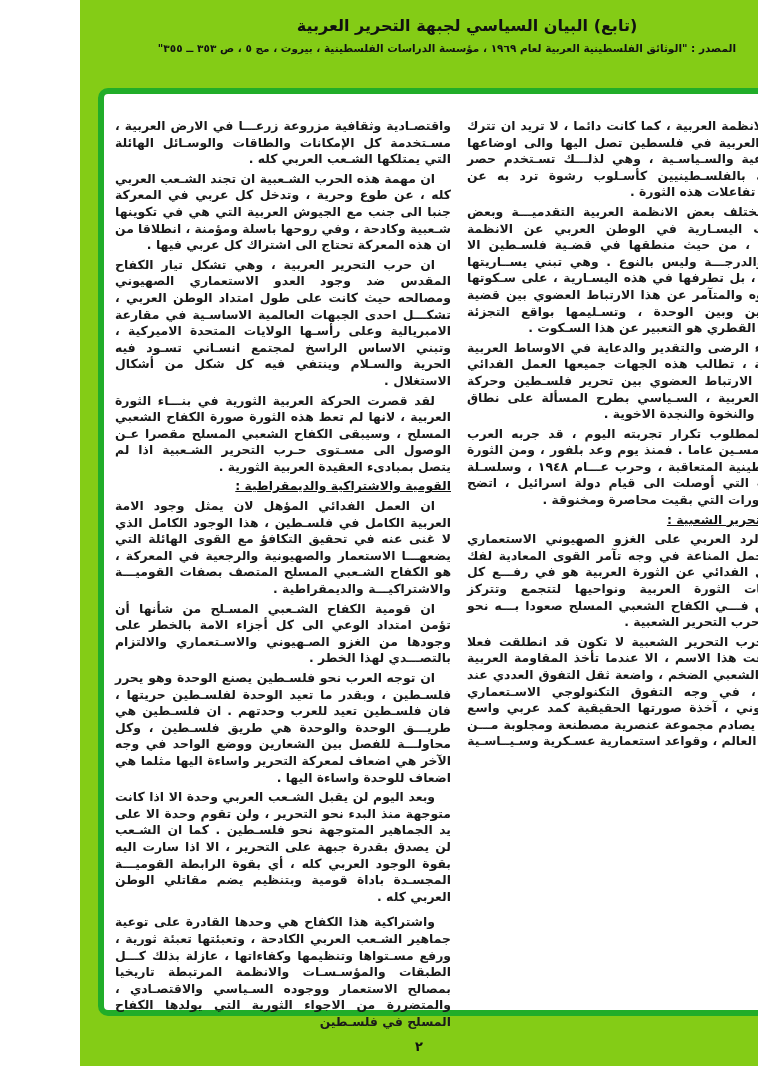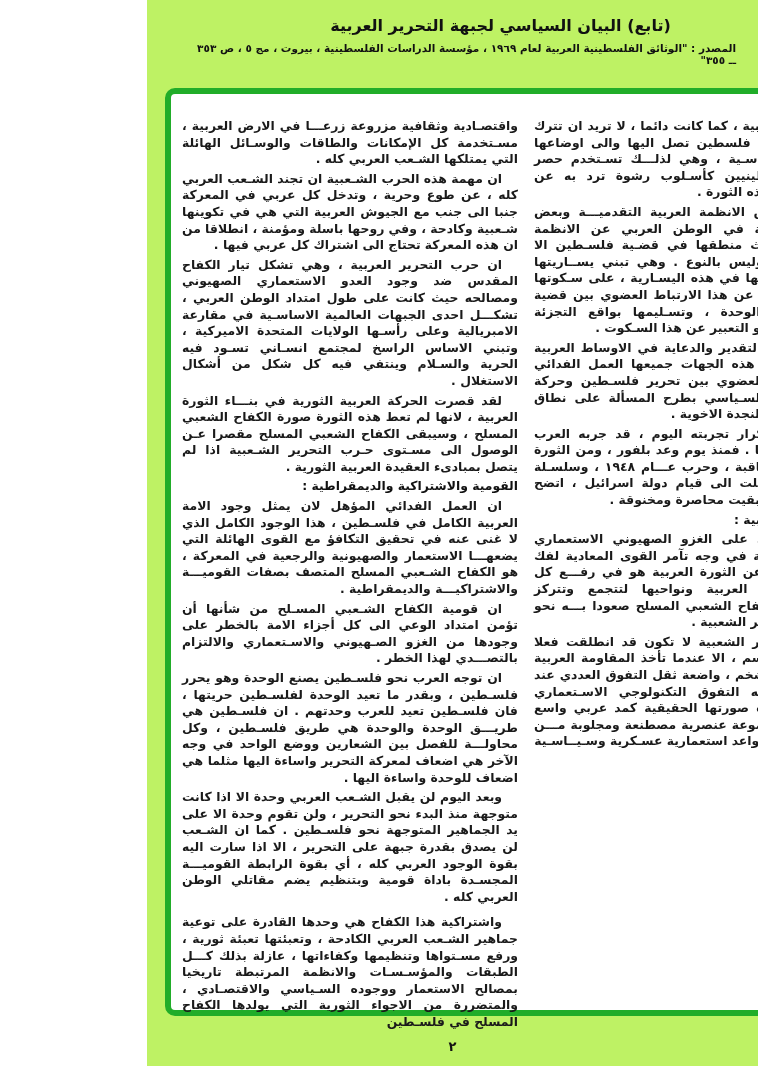--- a/index.html
+++ b/index.html
@@ -3,23 +3,23 @@
 <meta charset="utf-8">
 <style>
   html, body {
     margin: 0;
     padding: 0;
     background: #ffffff;
     font-family: "DejaVu Sans", sans-serif;
   }
   .page {
     position: relative;
-    width: 611px;
+    width: 678px;
     height: 1066px;
-    background: #bef264;
+    background: #84cc16;
     overflow: hidden;
   }
   .header { padding-top: 16px; }
   .doc-title {
     direction: rtl;
     text-align: center;
     transform: translateX(48px);
     font-size: 16px;
     font-weight: bold;
     color: #111111;
@@ -58,20 +58,21 @@
     line-height: 16.6px;
     color: #1a1a1a;
   }
   .para { margin: 0 0 3px 0; font-weight: bold; }
   .para.indent { text-indent: 16px; }
   .para.spaced { margin-top: 9px; }
   .heading {
     margin: 2px 0 3px 0;
     font-weight: bold;
     color: #111111;
+    text-decoration: underline;
   }
   .page-number {
     position: absolute;
     bottom: 12px;
     left: 0;
     right: 0;
     text-align: center;
     font-size: 13px;
     font-weight: bold;
     color: #111111;

